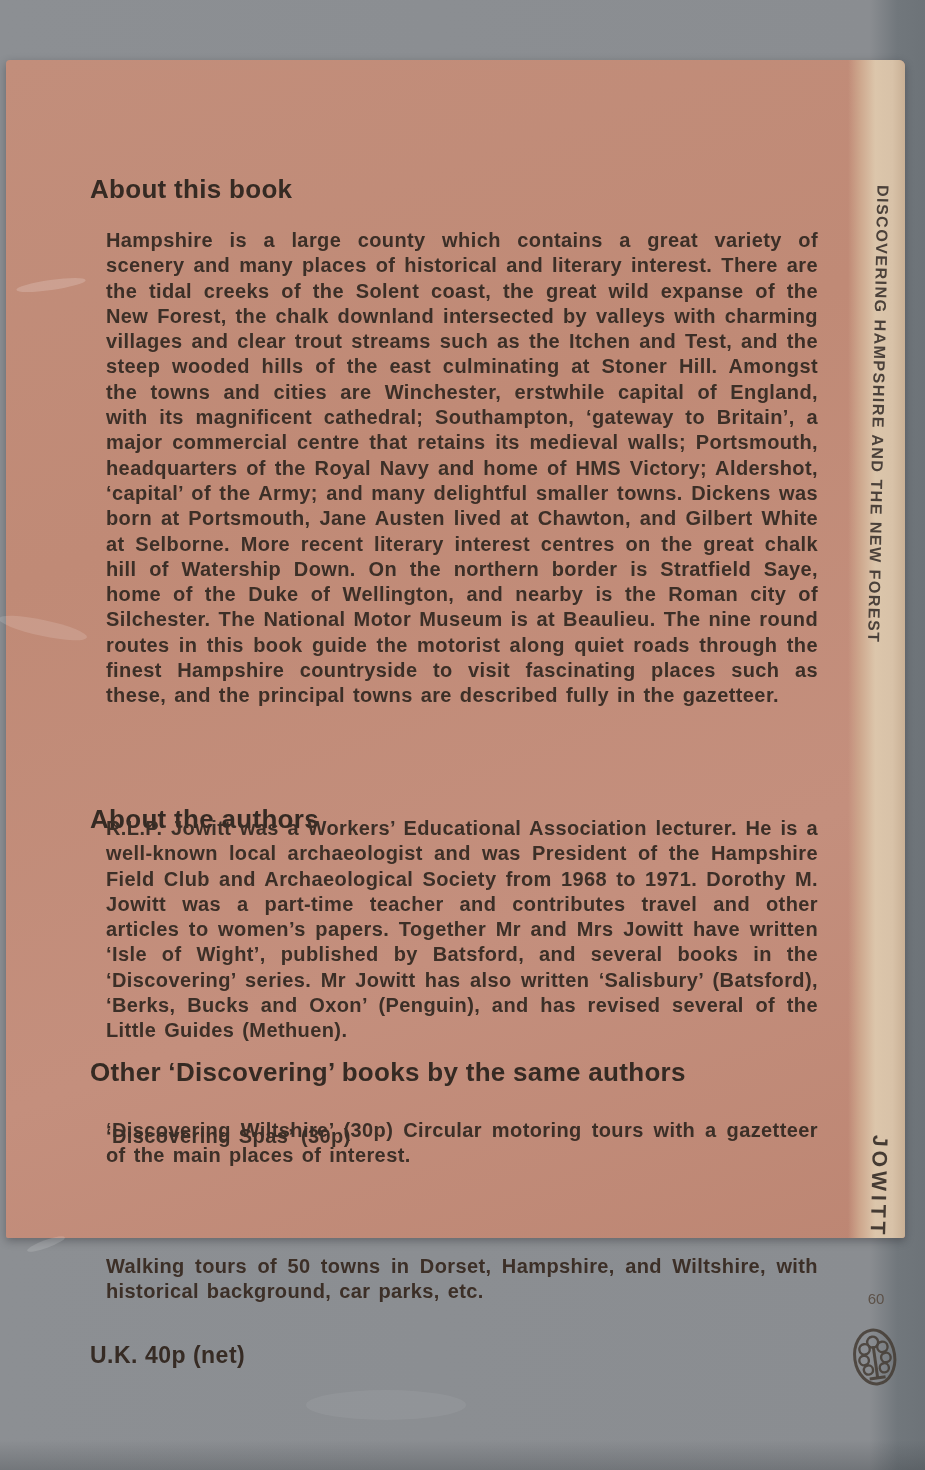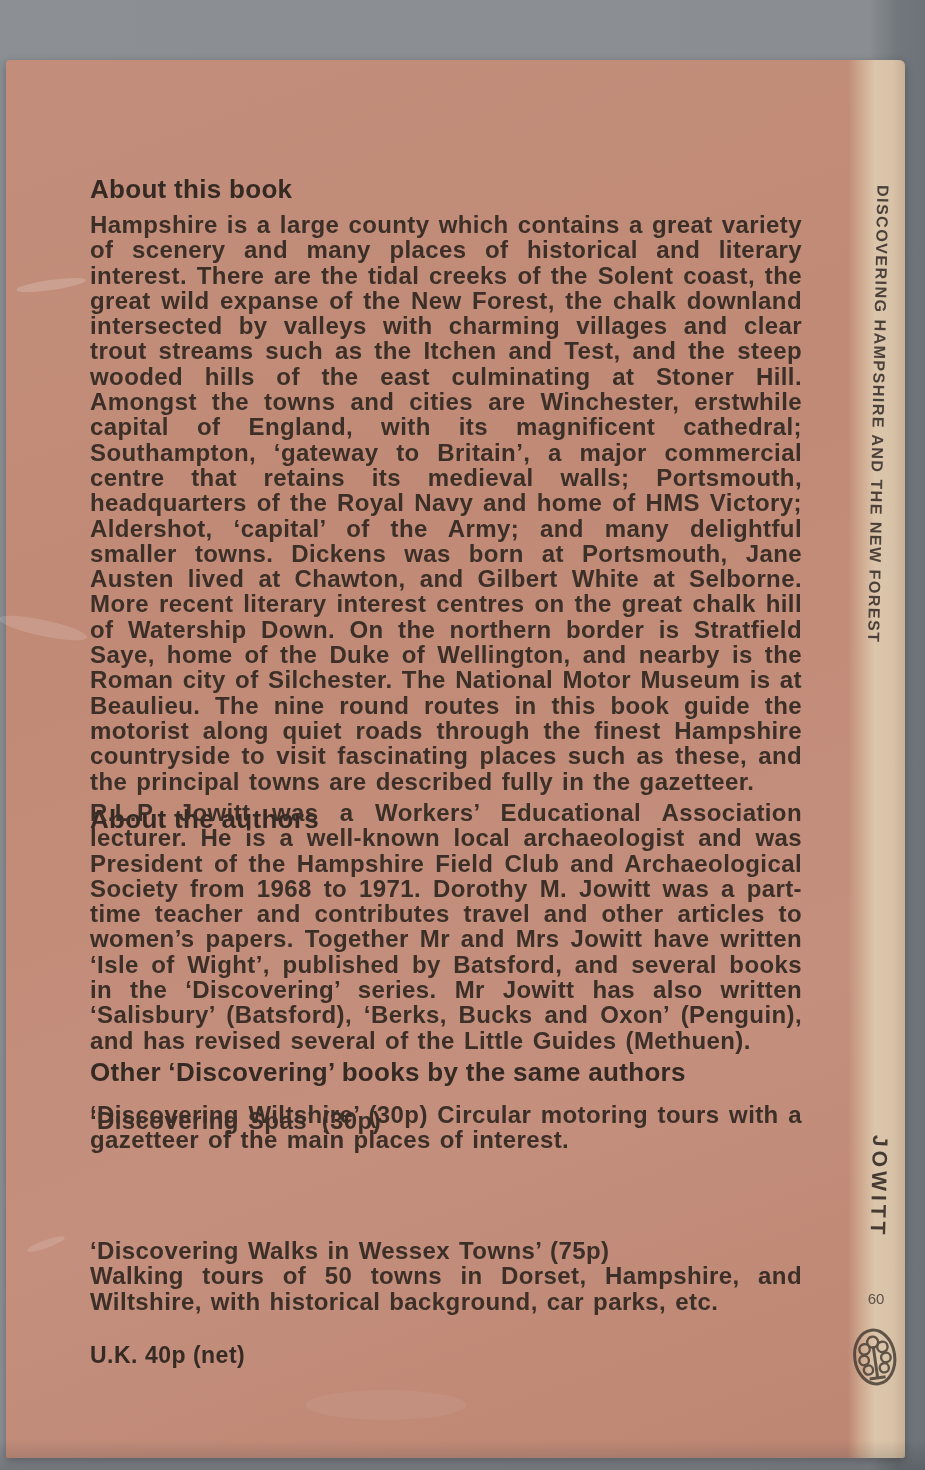--- a/index.html
+++ b/index.html
@@ -22,21 +22,21 @@
     position: absolute;
     left: 0; bottom: 0;
     width: 100%; height: 30px;
     background: linear-gradient(180deg, rgba(0,0,0,0) 0%, rgba(40,45,50,0.25) 100%);
   }
   .book {
     position: absolute;
     left: 6px;
     top: 60px;
     width: 899px;
-    height: 1398px;
+    height: 1178px;
     background: linear-gradient(160deg, #c28e7b 0%, #c08a76 35%, #c48f7d 70%, #bd8673 100%);
     border-radius: 4px 6px 3px 2px;
     box-shadow: 0 3px 9px rgba(30,30,35,0.35);
   }
   
   .spine {
     position: absolute;
     top: 0;
     right: 0;
     width: 57px;
@@ -100,22 +100,22 @@
     font-size: 26px;
     font-weight: bold;
     letter-spacing: 0.3px;
     color: #352a23;
     white-space: nowrap;
   }
   .body-text {
     position: absolute;
     left: 0;
     width: 712px;
-    margin: 0;
-    font-size: 24px;
+    margin: 16px;
+    font-size: 20px;
     font-weight: bold;
     line-height: 25.3px;
     letter-spacing: 0.4px;
     word-spacing: 2px;
     text-align: justify;
   }
   #h-about-book   { top: 114px; }
   #p-about-book   { top: 152px; }
   #h-about-authors{ top: 744px; }
   #p-about-authors{ top: 740px; }
@@ -165,21 +165,21 @@
       <h2 class="section-heading" id="h-about-authors">About the authors</h2>
 
       <p class="body-text" id="p-about-authors">R.L.P. Jowitt was a Workers’ Educational Association lecturer. He is a well-known local archaeologist and was President of the Hampshire Field Club and Archaeological Society from 1968 to 1971. Dorothy M. Jowitt was a part-time teacher and contributes travel and other articles to women’s papers. Together Mr and Mrs Jowitt have written ‘Isle of Wight’, published by Batsford, and several books in the ‘Discovering’ series. Mr Jowitt has also written ‘Salisbury’ (Batsford), ‘Berks, Bucks and Oxon’ (Penguin), and has revised several of the Little Guides (Methuen).</p>
 
       <h2 class="section-heading" id="h-other-books">Other ‘Discovering’ books by the same authors</h2>
 
       <p class="body-text" id="item-0"><span>‘Discovering Wiltshire’ (30p)</span> <span>Circular motoring tours with a gazetteer of the main places of interest.</span></p>
 
       <p class="body-text" id="item-1"><span style="display:block">‘Discovering Spas’ (30p)</span></p>
 
-      <p class="body-text" id="item-2"><span style="display:block">‘Discovering Walks in Wessex Towns’ (75p)</span><span>Walking tours of 50 towns in Dorset, Hampshire, and Wiltshire, with historical background, car parks, etc.</span></p>
+      <p class="body-text" id="item-2"><span>Walking tours of 50 towns in Dorset, Hampshire, and Wiltshire, with historical background, car parks, etc.</span></p>
 
       <div class="price">U.K. 40p (net)</div>
     </div>
 
     <div class="spine">
       <div class="spine-title">DISCOVERING HAMPSHIRE AND THE NEW FOREST</div>
       <div class="spine-author">JOWITT</div>
       <div class="spine-number">60</div>
       <div class="spine-logo">
         <svg width="48" height="62" viewBox="0 0 48 62">

